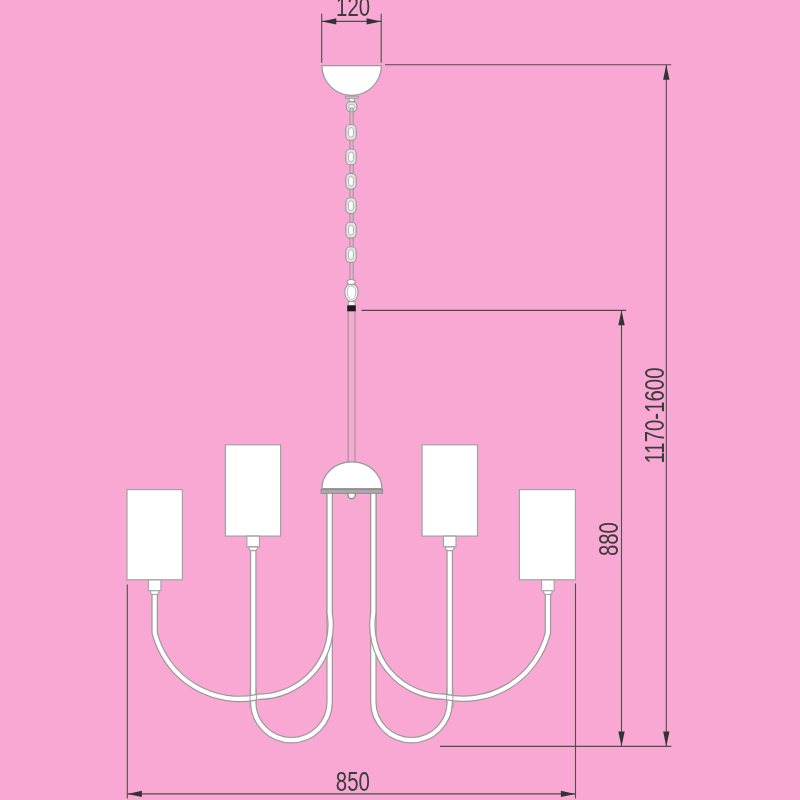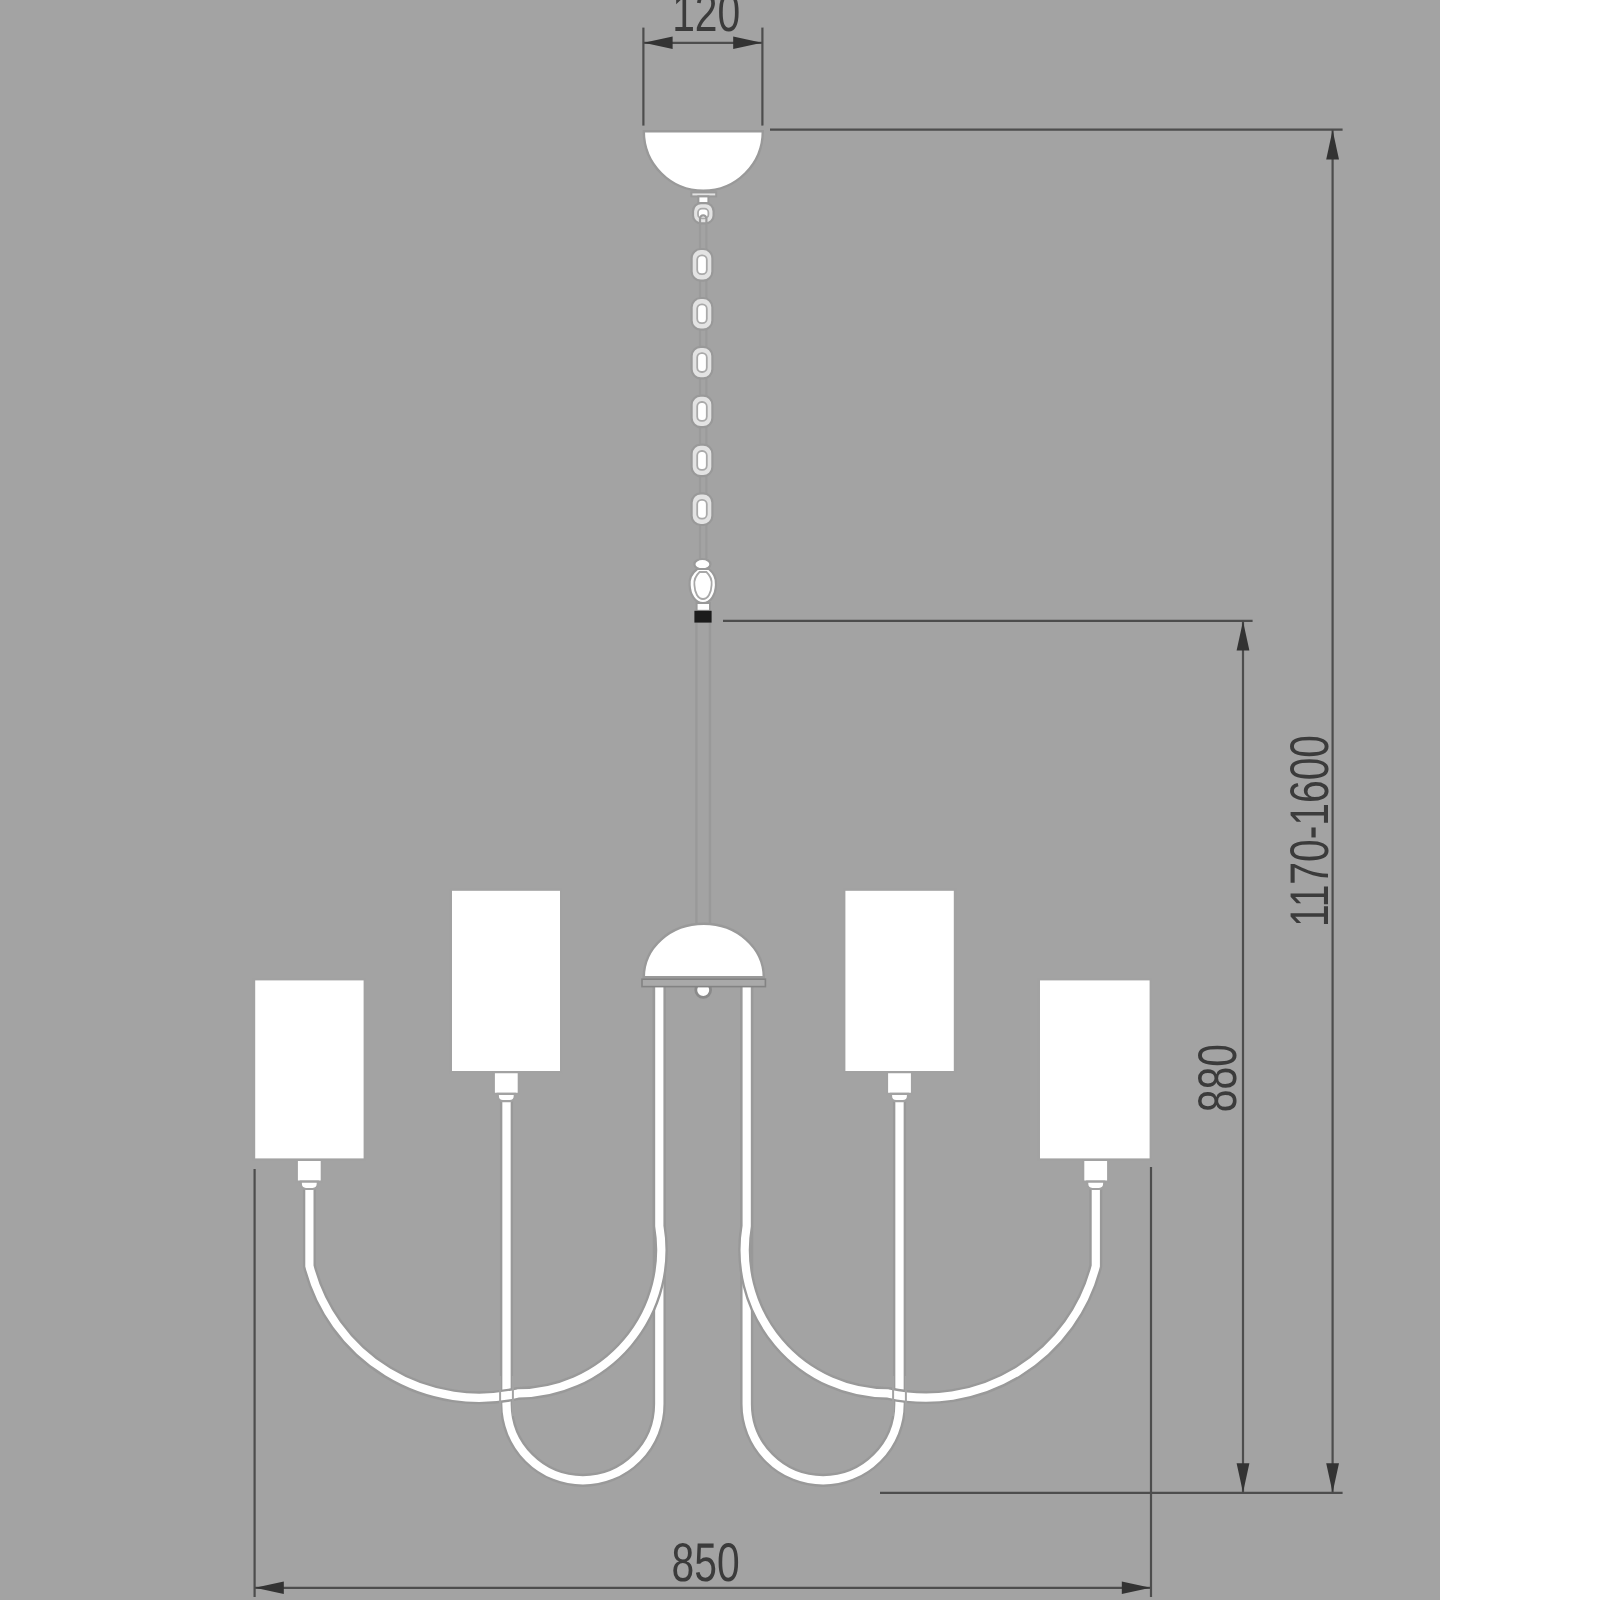--- a/index.html
+++ b/index.html
@@ -1,16 +1,16 @@
 <!DOCTYPE html>
 <html><head>
 <meta charset="utf-8">
 <style>
   html,body{margin:0;padding:0;background:#ffffff;}
-  .page{position:relative;width:720px;height:800px;background:#a3a3a3;overflow:hidden;
+  .page{position:relative;width:800px;height:800px;background:#f9a8d4;overflow:hidden;
         font-family:"Liberation Sans",sans-serif;}
   svg{position:absolute;left:0;top:0;}
   text{fill:#3b3b3b;font-family:"Liberation Sans",sans-serif;font-size:27.2px;}
 </style>
 </head>
 <body>
 <div class="page">
 <svg width="800" height="800" viewBox="0 0 800 800">
   <g fill="none" stroke-linecap="butt">
 

